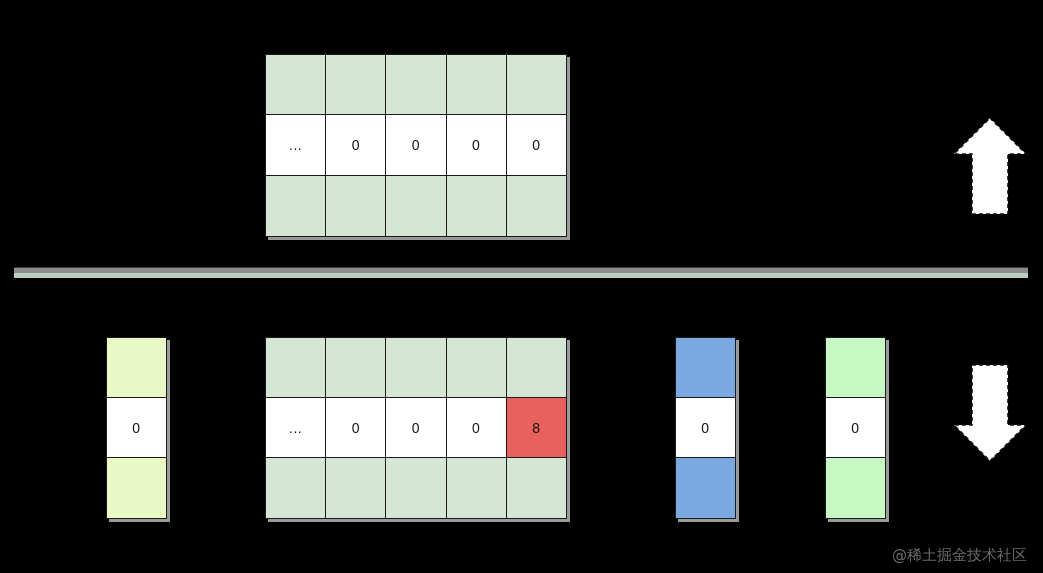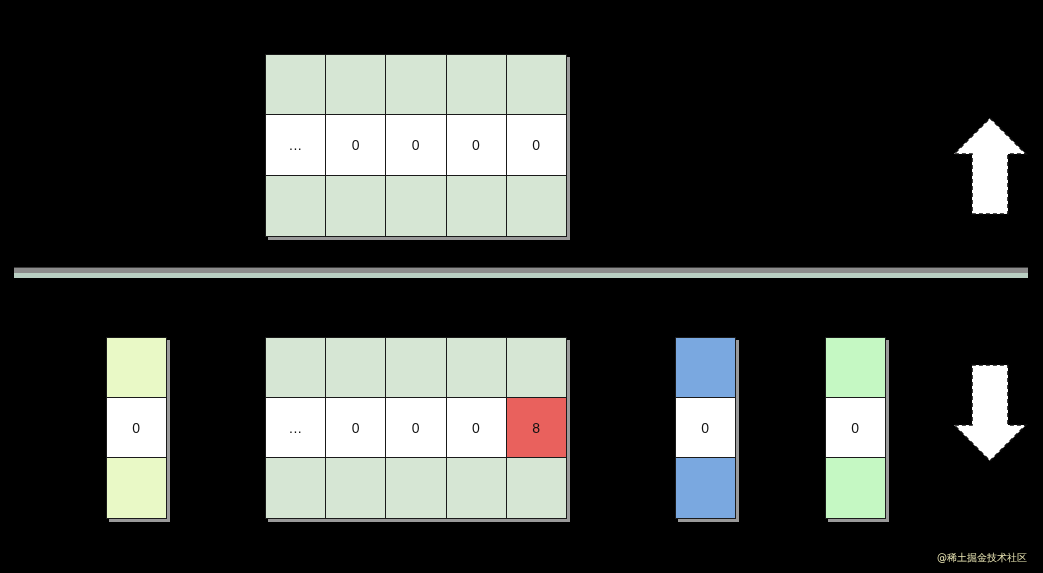--- a/index.html
+++ b/index.html
@@ -79,22 +79,22 @@
   .arrow {
     position: absolute;
   }
   .arrow svg { display: block; }
 
   
   #watermark {
     position: absolute;
     right: 16px;
     bottom: 8px;
-    color: #fef9c3;
-    font-size: 10px;
+    color: #737373;
+    font-size: 15px;
     opacity: 0.92;
     white-space: nowrap;
     font-family: "DejaVu Sans", sans-serif;
   }
 </style>
 </head>
 <body>
 
 <div id="stage">
 

